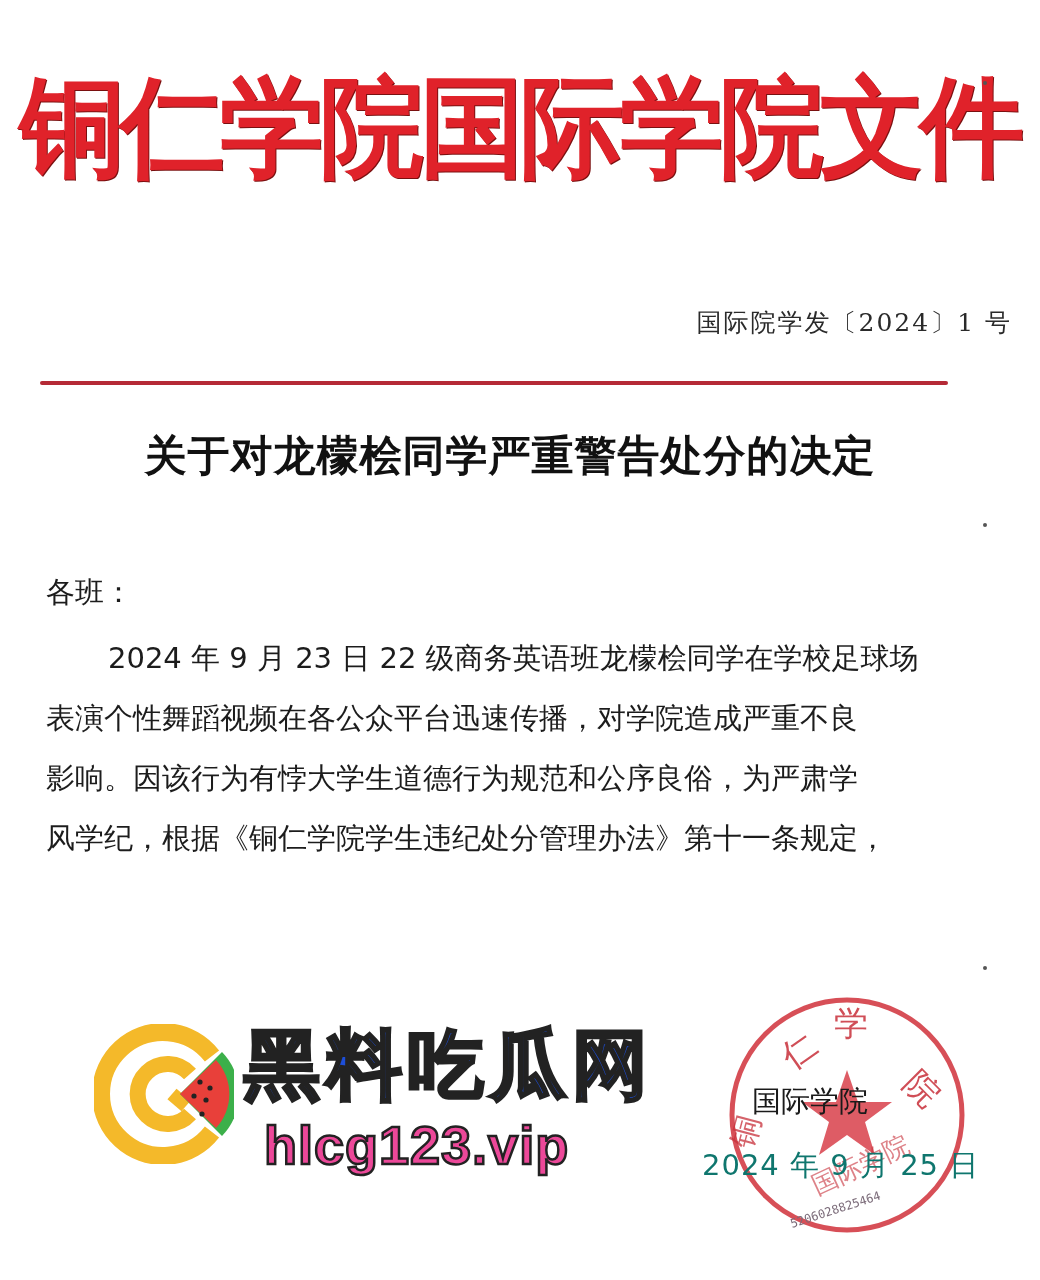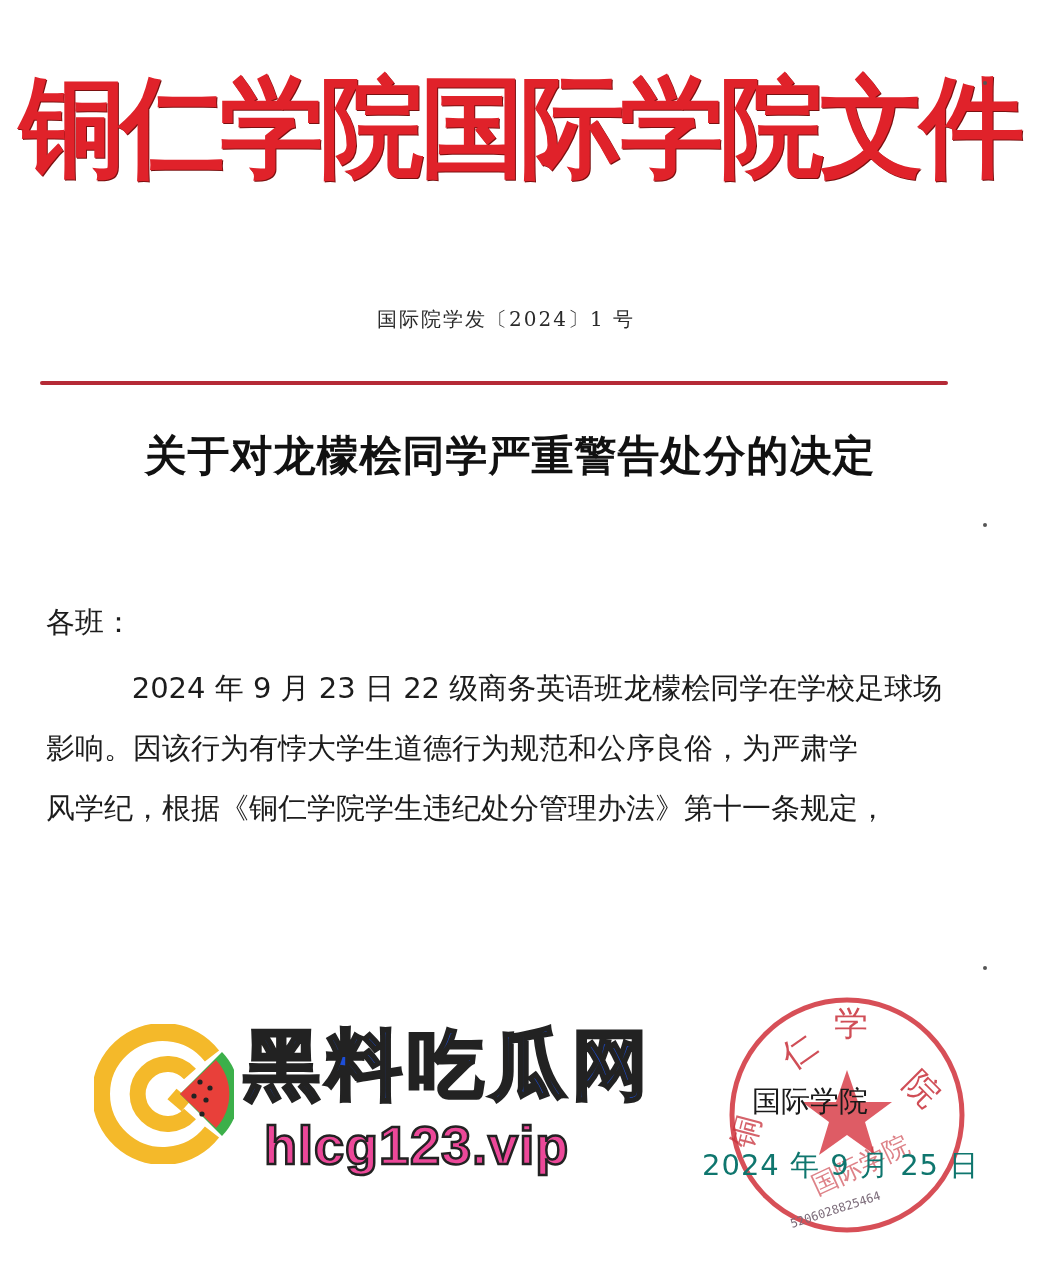--- a/index.html
+++ b/index.html
@@ -2,28 +2,28 @@
 <html><head>
 <meta charset="utf-8">
 <style>
   html, body { margin:0; padding:0; }
   body { width:1040px; height:1280px; background:#ffffff; position:relative; overflow:hidden;
          font-family:"DejaVu Serif", serif; color:#1a1a1a; }
   .abs { position:absolute; }
   .header-title { left:0; top:62px; width:1040px; text-align:center; font-family:"DejaVu Serif", serif;
      font-size:104px; font-weight:bold; color:#e0222a; letter-spacing:-4px; line-height:130px;
      transform:scaleY(1.05); text-shadow:1px 1px 0 #7a1010; }
-  .doc-number { left:0; top:306px; width:1012px; text-align:center; font-size:20px; color:#2a2a2a; letter-spacing:2px; }
+  .doc-number { left:0; top:306px; width:1012px; text-align:right; font-size:25px; color:#2a2a2a; letter-spacing:2px; }
   .red-rule { left:40px; top:381px; width:908px; height:4px; background:#b52a36; border-radius:2px; }
   .doc-heading { left:0; top:428px; width:1020px; text-align:center; font-size:42px; font-weight:bold; color:#111; letter-spacing:1px; }
-  .body-text { left:46px; top:592px; width:920px; font-family:"DejaVu Sans", sans-serif; font-size:29px; line-height:60px; color:#1c1c1c; }
+  .body-text { left:46px; top:562px; width:920px; font-family:"DejaVu Sans", sans-serif; font-size:29px; line-height:60px; color:#1c1c1c; }
   .body-text p { margin:0; }
   .salutation { margin-bottom:6px !important; }
   .para-line { white-space:nowrap; }
-  .indent { padding-left:62px;text-align:center; }
+  .indent { padding-left:62px; }
   .dot { width:4px; height:4px; border-radius:50%; background:#555; }
   .logo { left:94px; top:1024px; width:140px; height:140px; }
   .brand-cn { left:244px; top:1020px; font-family:"DejaVu Sans", sans-serif; font-size:76px; font-weight:bold;
      color:#1d4ed8; -webkit-text-stroke:3px #222; letter-spacing:6px; line-height:90px; }
   .brand-url { left:264px; top:1112px; font-family:Liberation Sans, sans-serif; font-size:54px; font-weight:bold;
      color:#ec4899; -webkit-text-stroke:2.5px #222; line-height:66px; letter-spacing:1px; }
   .stamp { left:722px; top:990px; width:250px; height:250px; }
   .sign-org { left:752px; top:1082px; font-family:"DejaVu Sans", sans-serif; font-size:29px; color:#1a1a1a; }
   .sign-date { left:702px; top:1146px; font-family:"DejaVu Sans", sans-serif; font-size:29px; color:#0f766e; letter-spacing:1px; white-space:nowrap; }
 </style>
@@ -31,20 +31,21 @@
 <body>
 
 <div class="abs header-title">铜仁学院国际学院文件</div>
 <div class="abs doc-number">国际院学发〔2024〕1 号</div>
 <div class="abs red-rule"></div>
 <div class="abs doc-heading">关于对龙檬桧同学严重警告处分的决定</div>
 
 <div class="abs body-text">
   <p class="salutation">各班：</p>
   <p class="para-line indent">2024 年 9 月 23 日 22 级商务英语班龙檬桧同学在学校足球场</p>
+  <p class="para-line">表演个性舞蹈视频在各公众平台迅速传播，对学院造成严重不良</p>
   <p class="para-line">影响。因该行为有悖大学生道德行为规范和公序良俗，为严肃学</p>
   <p class="para-line">风学纪，根据《铜仁学院学生违纪处分管理办法》第十一条规定，</p>
 </div>
 
 <div class="abs dot" style="left:983px; top:81px;"></div>
 <div class="abs dot" style="left:983px; top:523px;"></div>
 <div class="abs dot" style="left:983px; top:966px;"></div>
 
 <svg class="abs stamp" viewBox="0 0 250 250">
   <circle cx="125" cy="125" r="115" fill="none" stroke="#d0303a" stroke-width="5" opacity="0.85"></circle>

